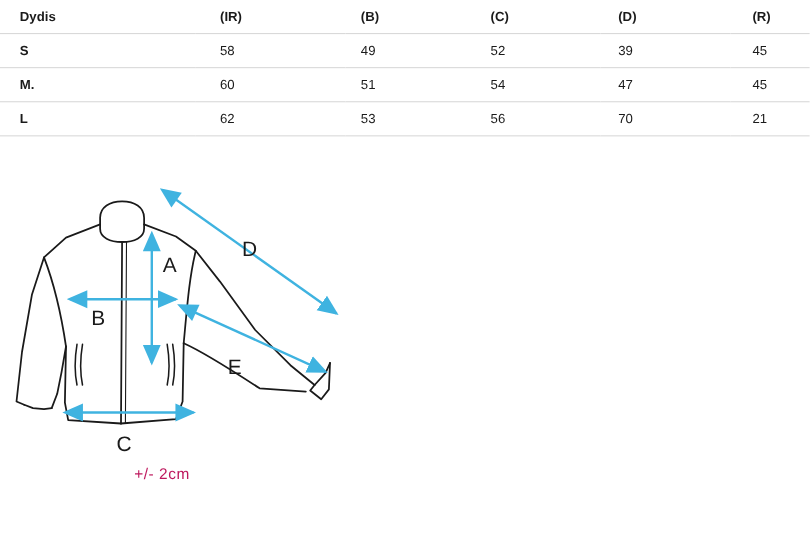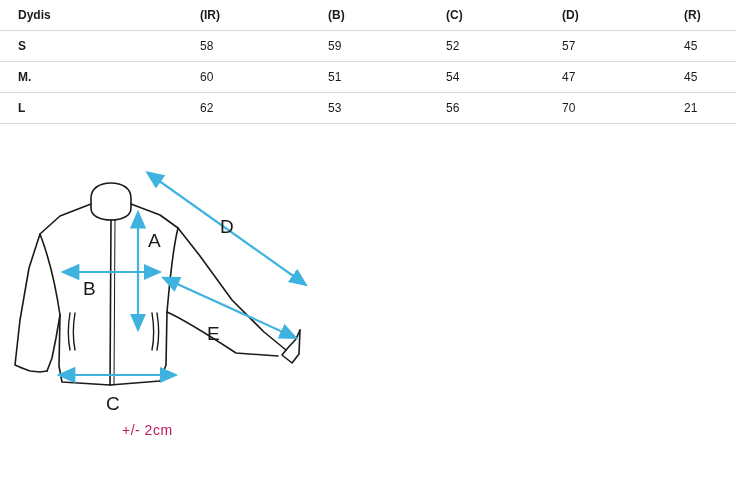--- a/index.html
+++ b/index.html
@@ -103,23 +103,23 @@
         <th class="pad-l3">(B)</th>
         <th class="pad-l4">(C)</th>
         <th class="pad-l5">(D)</th>
         <th class="pad-l6">(R)</th>
       </tr>
     </thead>
     <tbody>
       <tr>
         <td class="rowhdr pad-l">S</td>
         <td class="pad-l2">58</td>
-        <td class="pad-l3">59</td>
+        <td class="pad-l3">49</td>
         <td class="pad-l4">52</td>
-        <td class="pad-l5">57</td>
+        <td class="pad-l5">39</td>
         <td class="pad-l6">45</td>
       </tr>
       <tr>
         <td class="rowhdr pad-l">M.</td>
         <td class="pad-l2">60</td>
         <td class="pad-l3">51</td>
         <td class="pad-l4">54</td>
         <td class="pad-l5">47</td>
         <td class="pad-l6">45</td>
       </tr>

